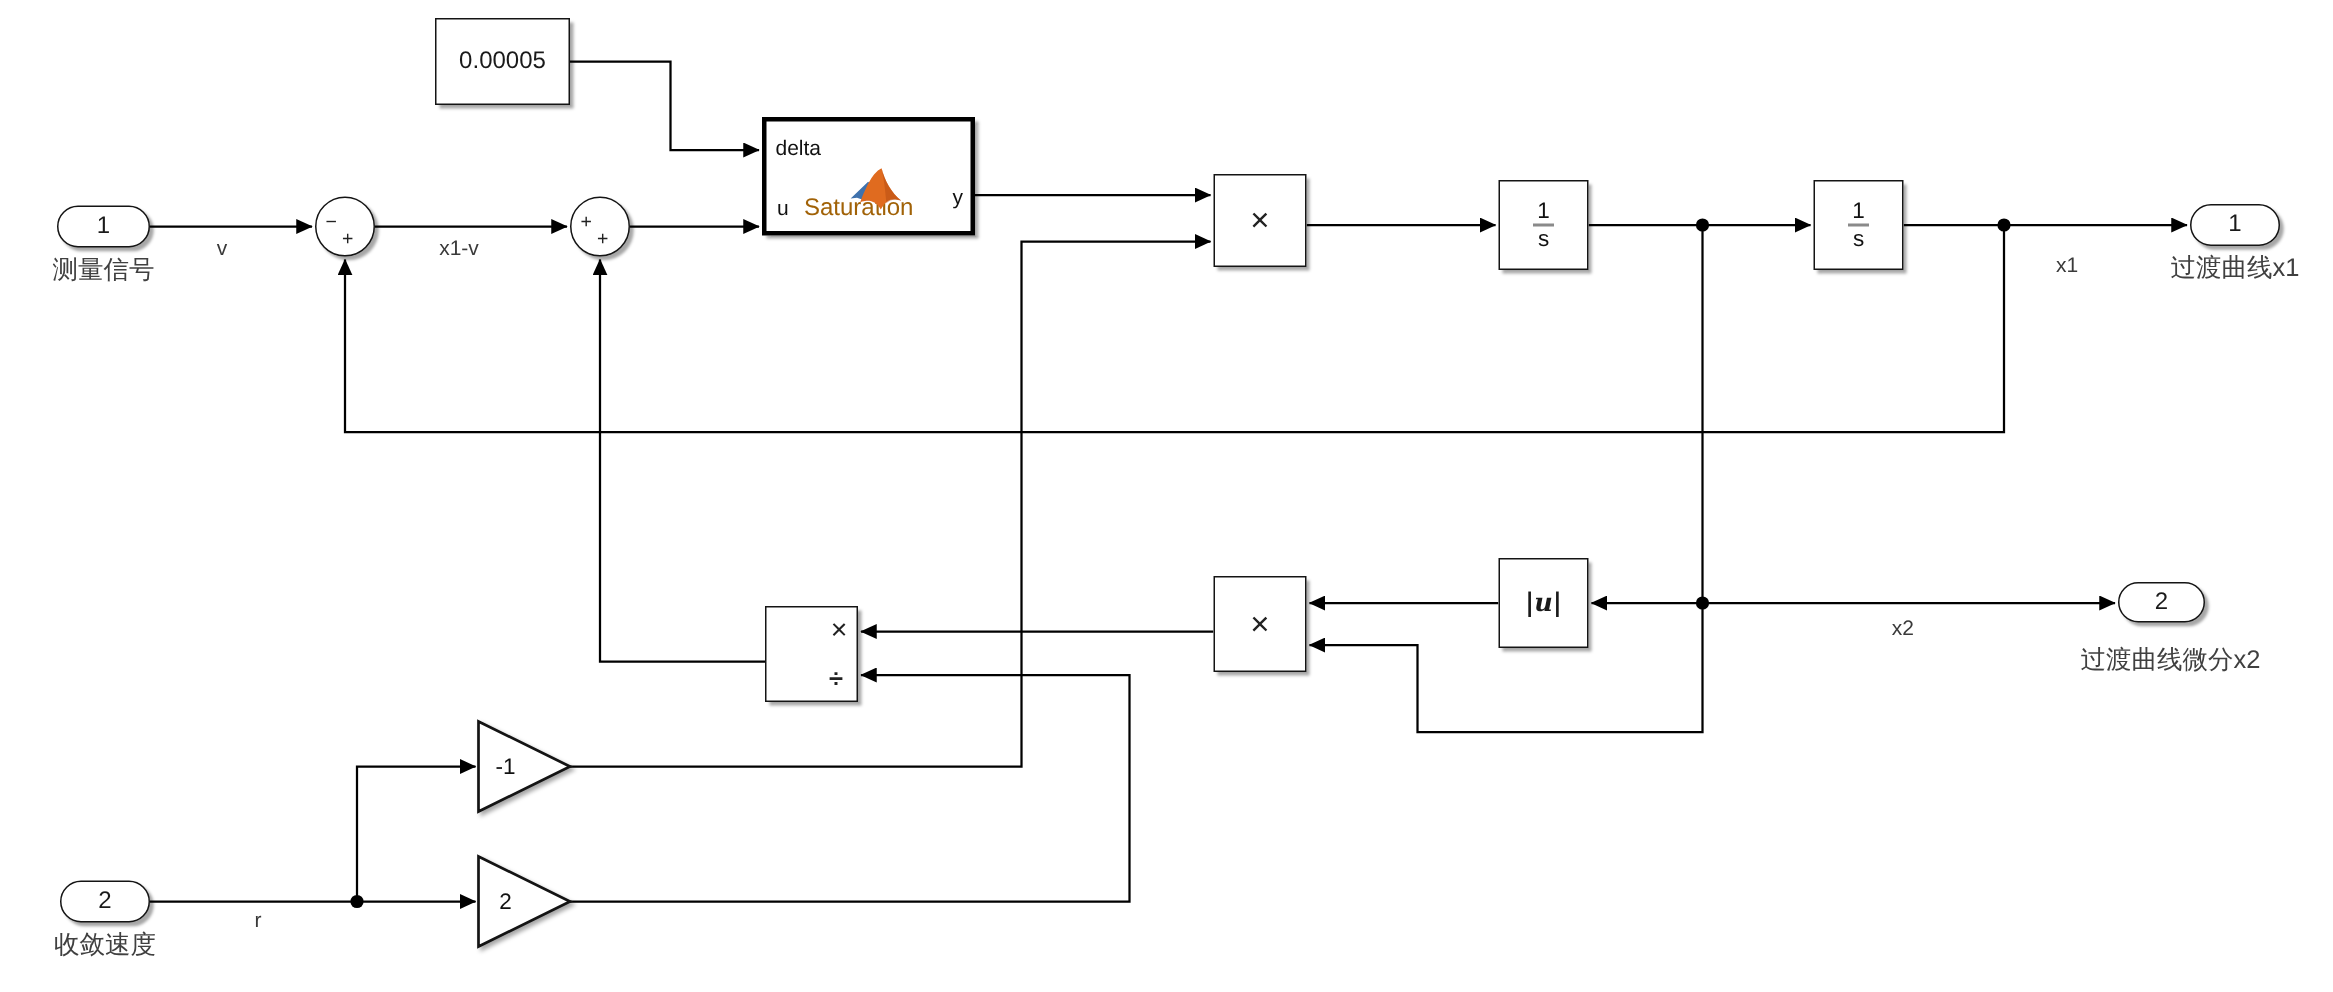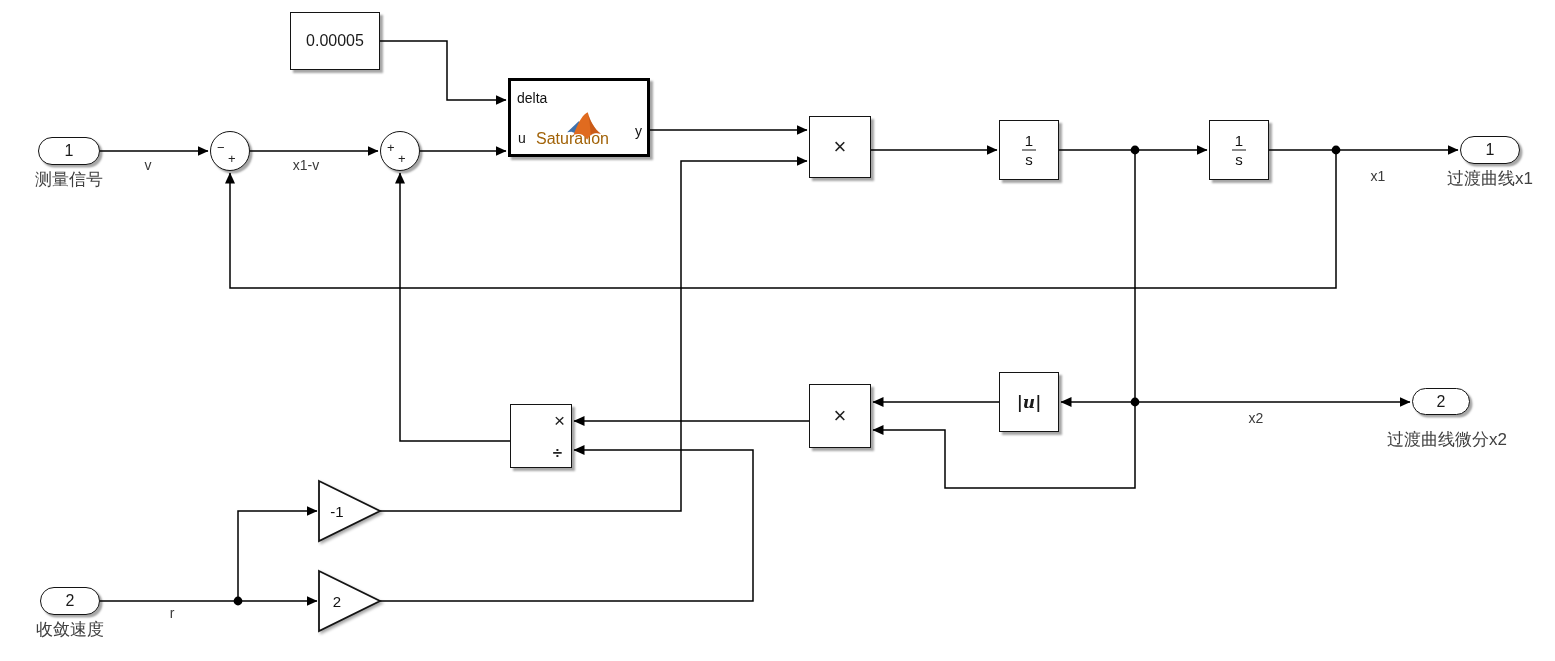--- a/index.html
+++ b/index.html
@@ -154,16 +154,16 @@
     <span class="divsym" style="right:6px;top:5px;font-size:19px;">×</span>
     <span class="divsym" style="right:9px;bottom:4px;font-size:17px;font-weight:bold;">÷</span>
   </div>
 
   <div class="gain-txt" style="left:317px;top:503px;width:40px;">-1</div>
   <div class="gain-txt" style="left:317px;top:593px;width:40px;">2</div>
 
   <div class="siglbl" style="left:128px;top:157px;width:40px;">v</div>
   <div class="siglbl" style="left:276px;top:157px;width:60px;">x1-v</div>
   <div class="siglbl" style="left:1358px;top:154px;width:40px;margin-top:14px;">x1</div>
-  <div class="siglbl" style="left:1236px;top:410px;width:40px;">x2</div>
+  <div class="siglbl" style="left:1236px;top:410px;width:40px;text-align:right;">x2</div>
   <div class="siglbl" style="left:152px;top:605px;width:40px;">r</div>
 
 </div>
 
 </body></html>

